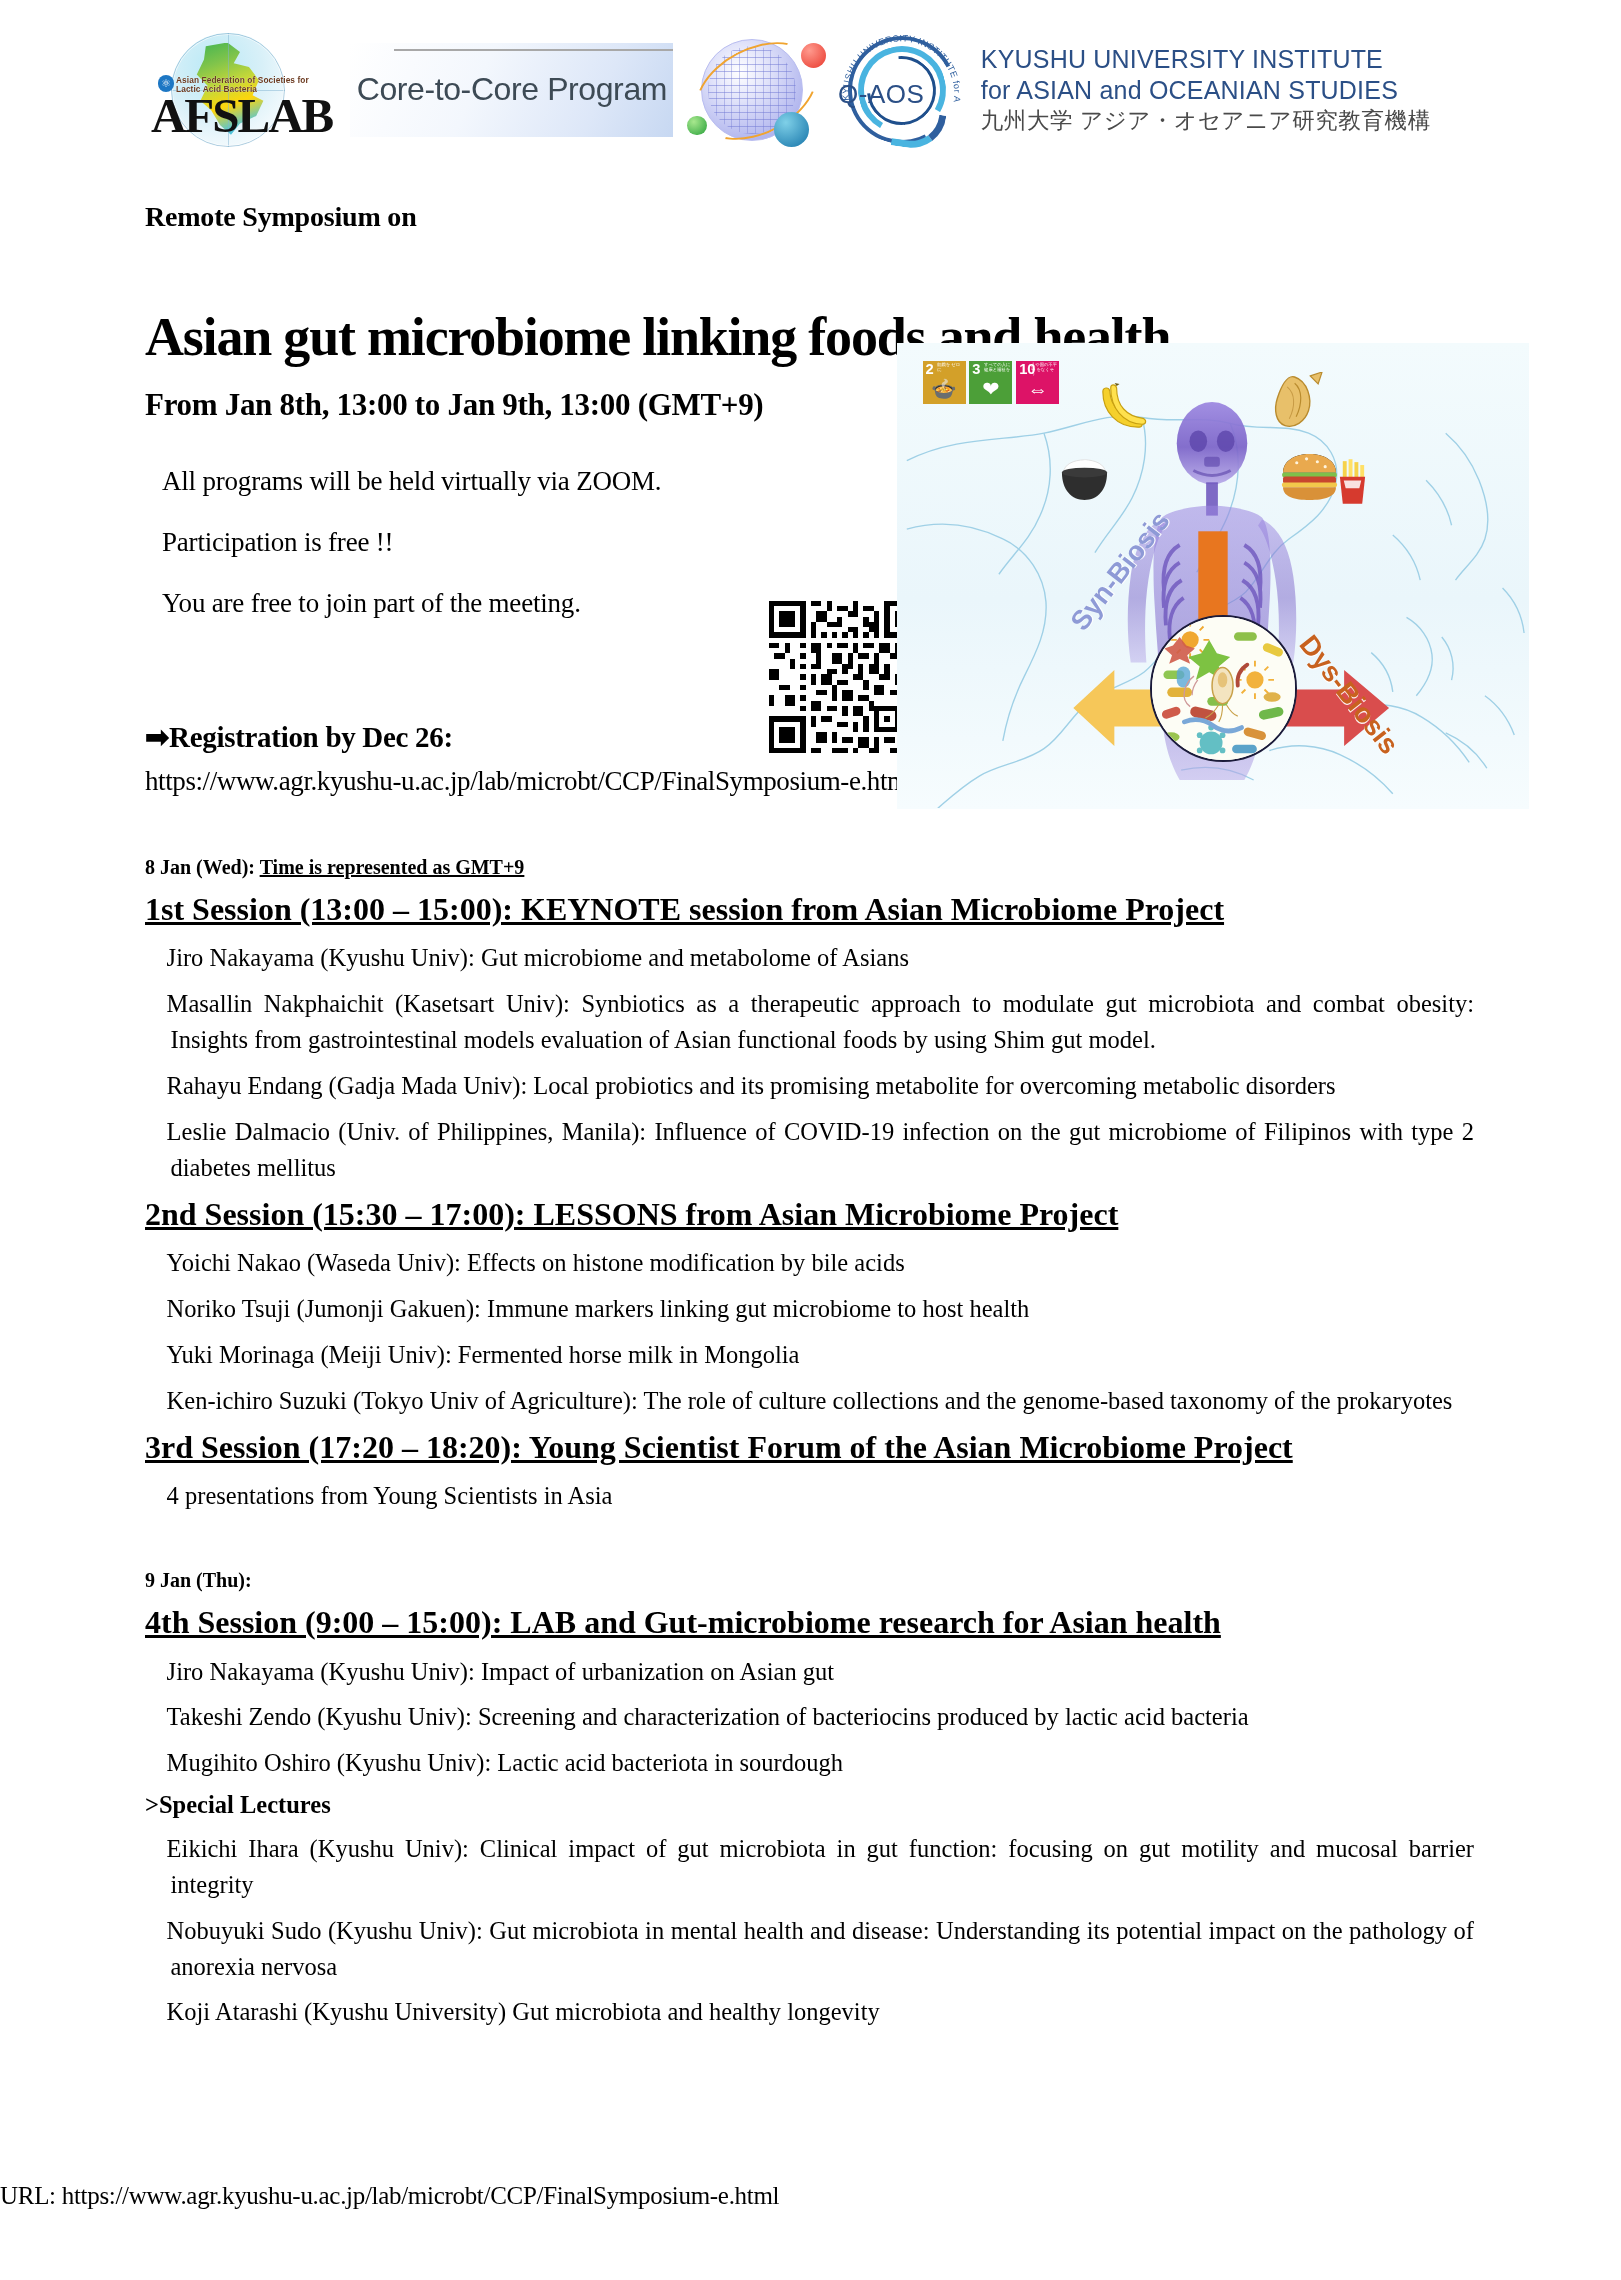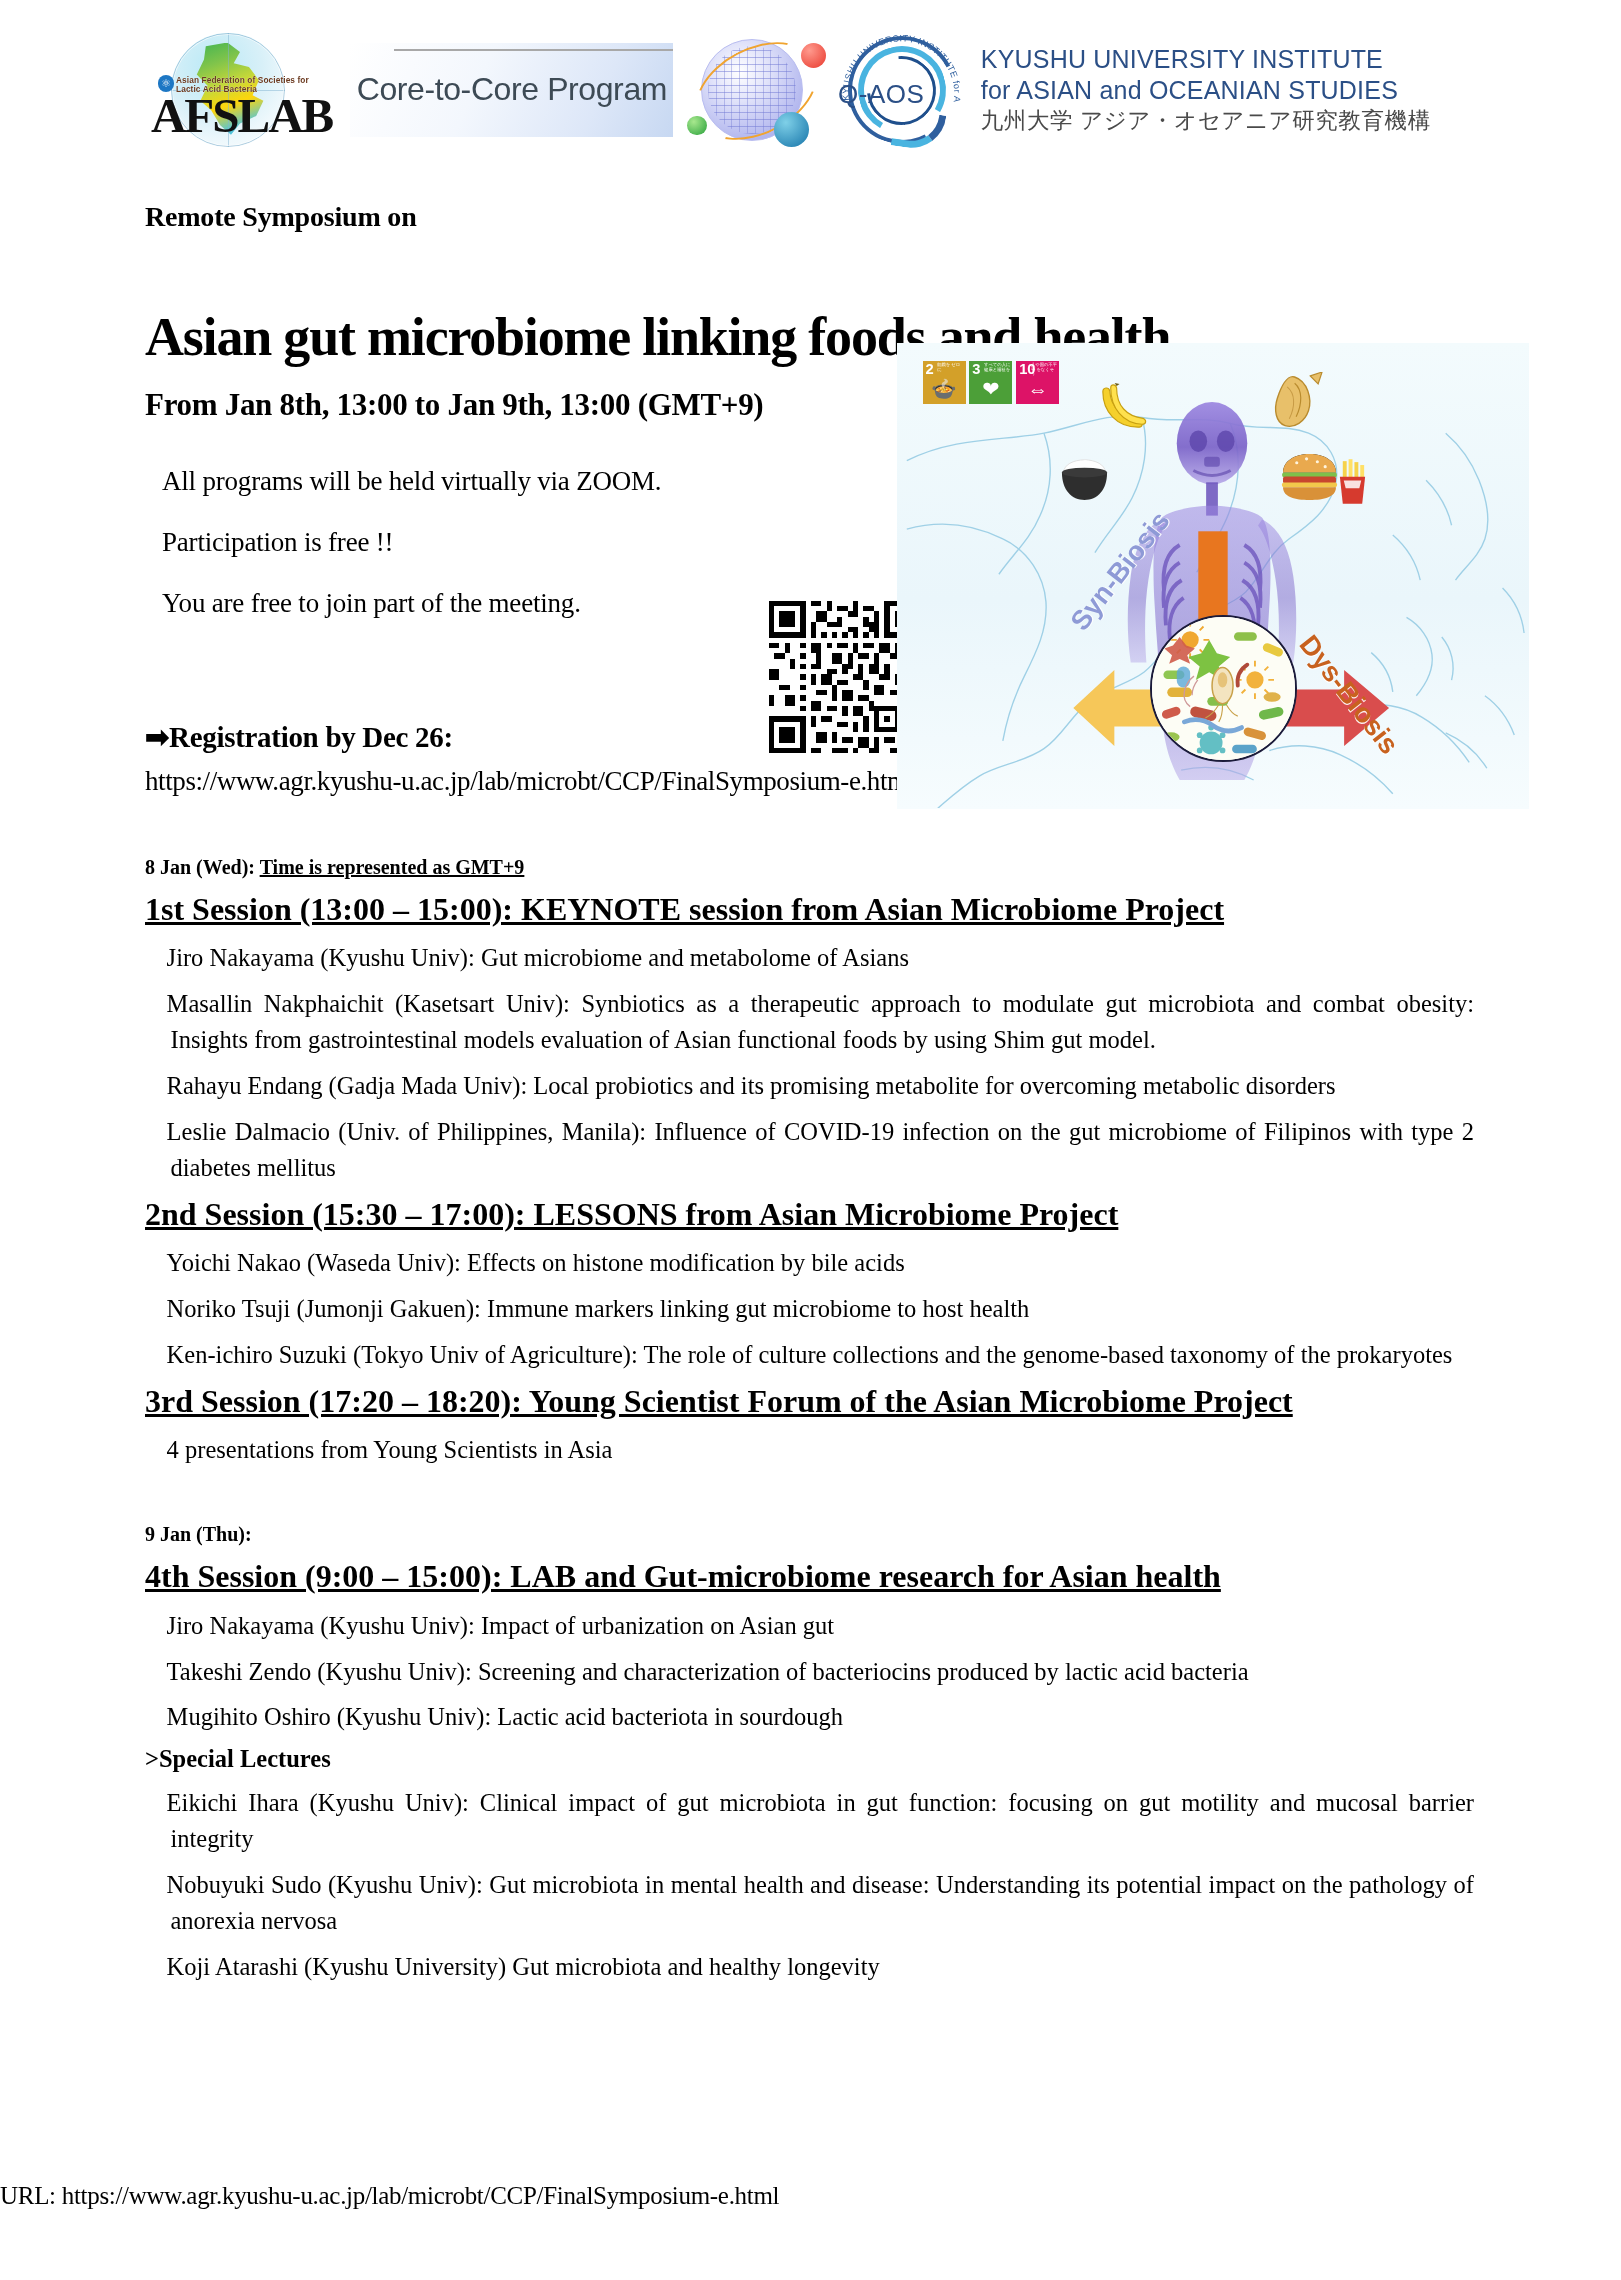--- a/index.html
+++ b/index.html
@@ -664,20 +664,21 @@
 
     <div class="p-sess">1st Session (13:00 – 15:00): KEYNOTE session from Asian Microbiome Project</div>
     <p class="p-item">Jiro Nakayama (Kyushu Univ): Gut microbiome and metabolome of Asians</p>
     <p class="p-item">Masallin Nakphaichit (Kasetsart Univ): Synbiotics as a therapeutic approach to modulate gut microbiota and combat obesity: Insights from gastrointestinal models evaluation of Asian functional foods by using Shim gut model.</p>
     <p class="p-item">Rahayu Endang (Gadja Mada Univ): Local probiotics and its promising metabolite for overcoming metabolic disorders</p>
     <p class="p-item">Leslie Dalmacio (Univ. of Philippines, Manila): Influence of COVID-19 infection on the gut microbiome of Filipinos with type 2 diabetes mellitus</p>
 
     <div class="p-sess">2nd Session (15:30 – 17:00): LESSONS from Asian Microbiome Project</div>
     <p class="p-item">Yoichi Nakao (Waseda Univ): Effects on histone modification by bile acids</p>
     <p class="p-item">Noriko Tsuji (Jumonji Gakuen): Immune markers linking gut microbiome to host health</p>
+    <p class="p-item">Yuki Morinaga (Meiji Univ): Fermented horse milk in Mongolia</p>
     <p class="p-item">Ken-ichiro Suzuki (Tokyo Univ of Agriculture): The role of culture collections and the genome-based taxonomy of the prokaryotes</p>
 
     <div class="p-sess">3rd Session (17:20 – 18:20): Young Scientist Forum of the Asian Microbiome Project</div>
     <p class="p-item">4 presentations from Young Scientists in Asia</p>
 
     <div class="p-gap"></div>
 
     <div class="p-day">9 Jan (Thu):</div>
     <div class="p-sess">4th Session (9:00 – 15:00): LAB and Gut-microbiome research for Asian health</div>
     <p class="p-item">Jiro Nakayama (Kyushu Univ): Impact of urbanization on Asian gut</p>

